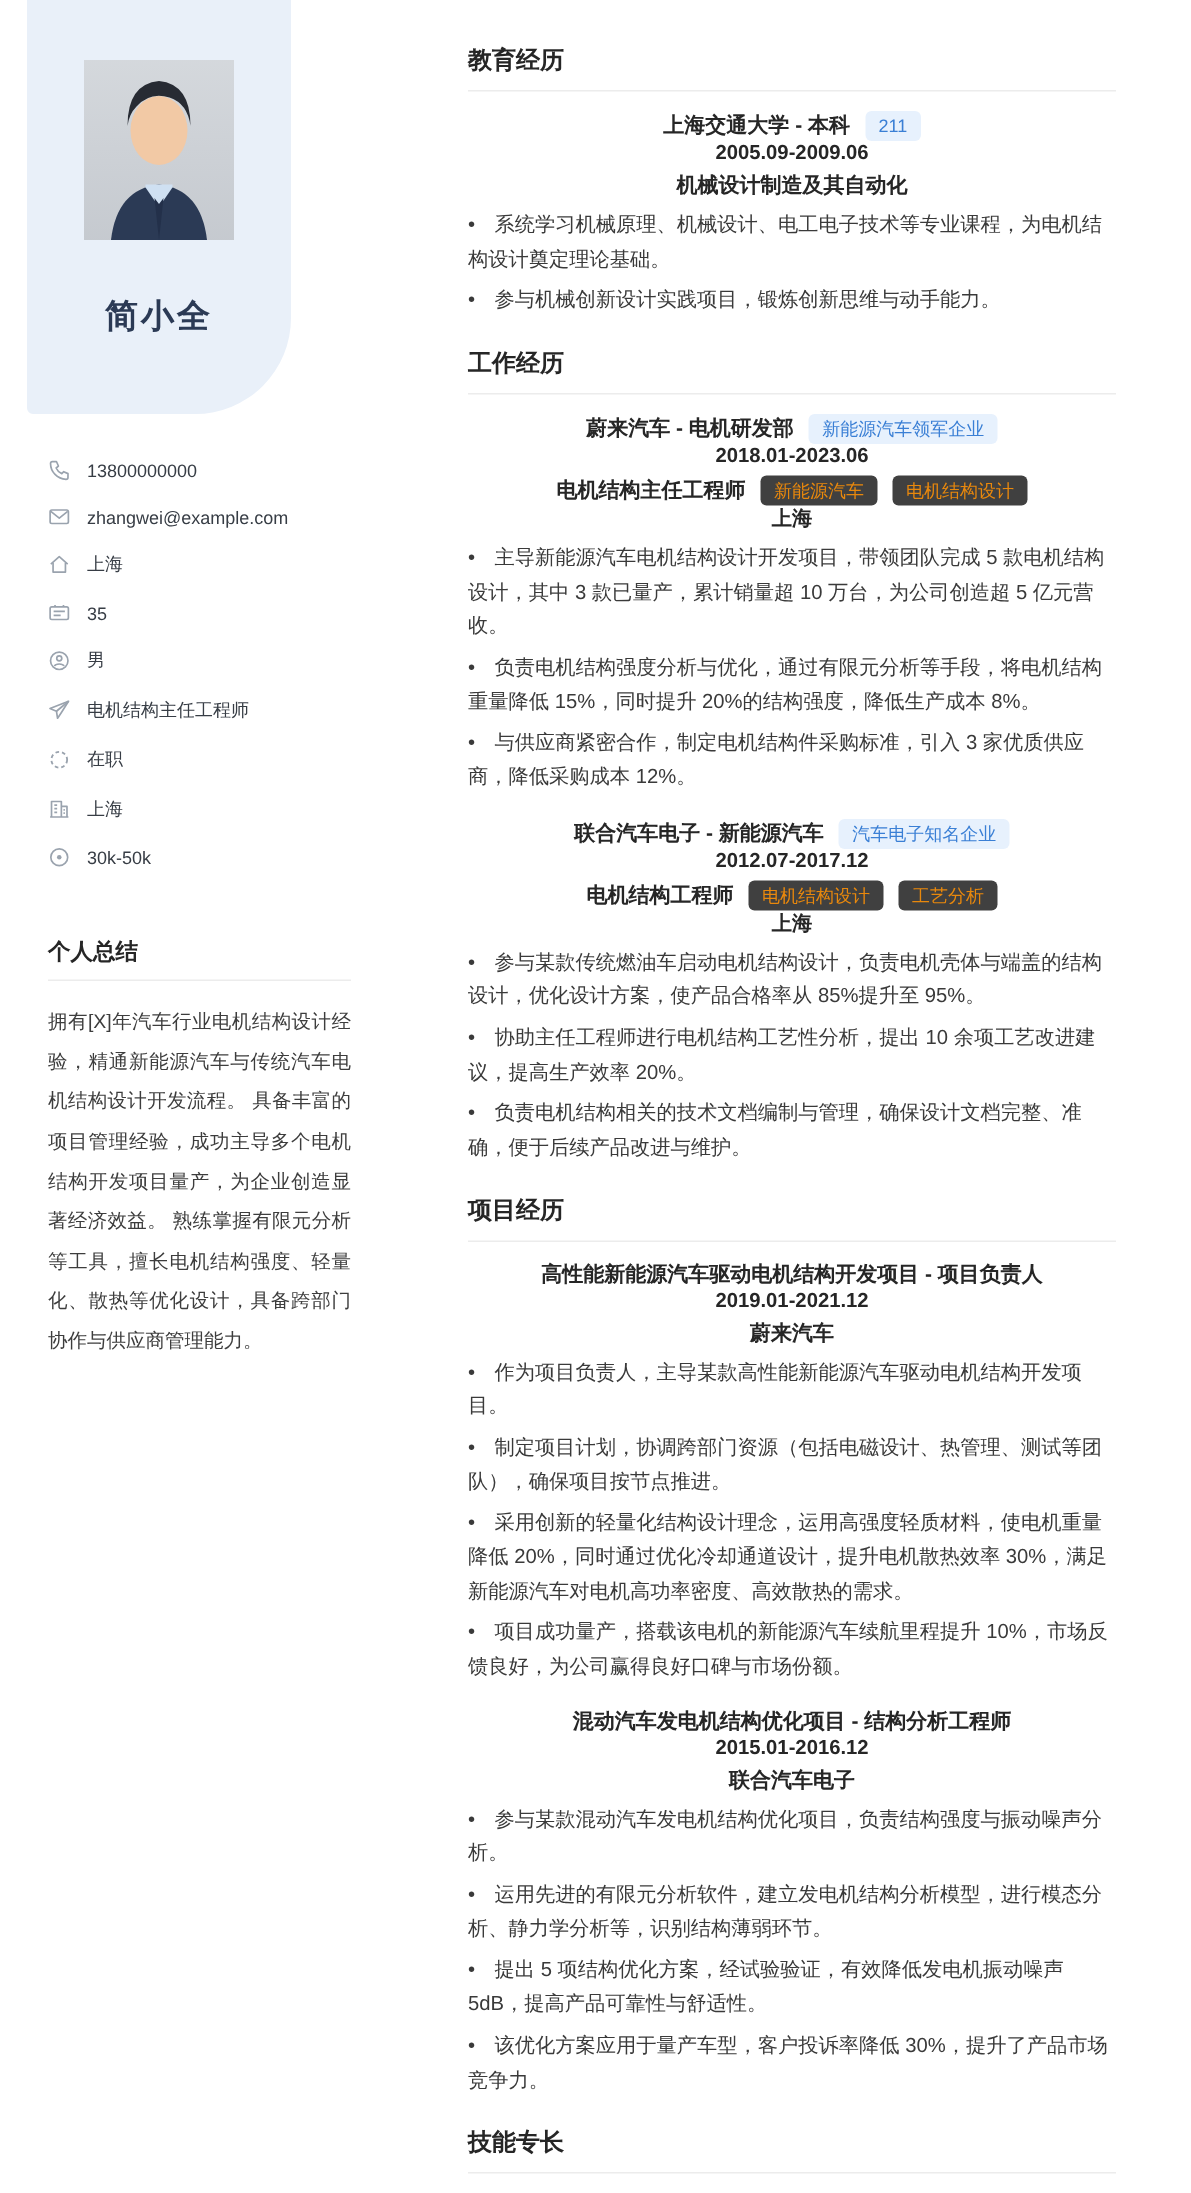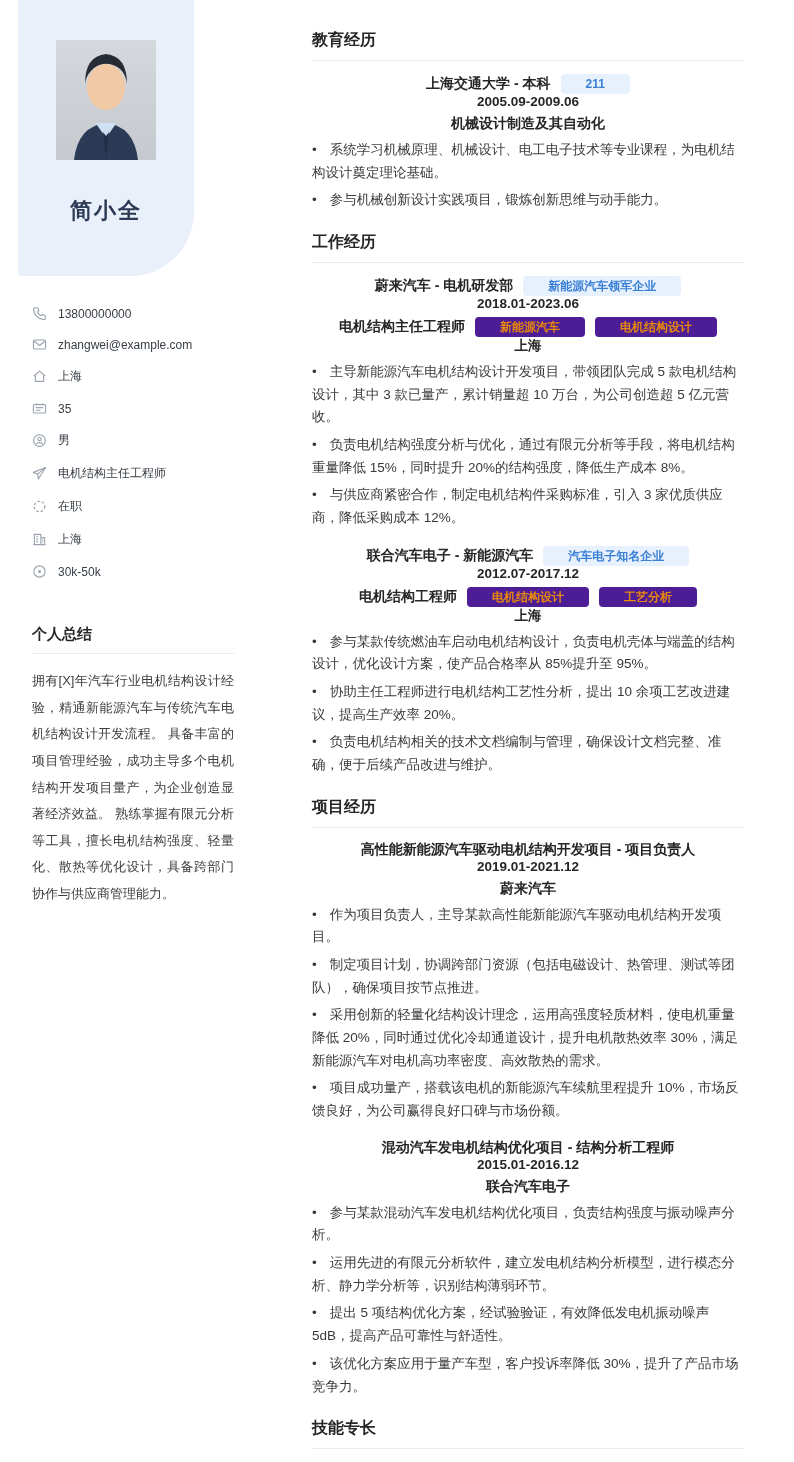--- a/index.html
+++ b/index.html
@@ -27,23 +27,23 @@
   .section { margin-bottom:20px; }
   .section-title { font-size:16px; font-weight:bold; color:#262626; padding-bottom:9px; border-bottom:1px solid #ececec; margin-bottom:13px; }
 
   .entry { margin-bottom:10px; }
   .entry-row { display:flex; align-items:center; justify-content:space-between; margin-bottom:6px;flex-direction:column; }
   .entry-left { display:flex; align-items:center; gap:10px; min-width:0; }
   .entry-main { font-size:14px; font-weight:bold; color:#262626; white-space:nowrap; }
   .entry-date { font-size:13.5px; font-weight:bold; color:#262626; white-space:nowrap; }
   .entry-loc { font-size:13.5px; font-weight:bold; color:#262626; }
 
-  .badge { display:inline-block; font-size:12px; line-height:1; padding:4px 25px; border-radius:4px; white-space:nowrap;font-weight:bold; }
+  .badge { display:inline-block; font-size:12px; line-height:1; padding:4px 9px; border-radius:4px; white-space:nowrap; }
   .badge.blue { background:#e7f1fd; color:#3a7fd5; }
-  .badge.orange { background:#4c1d95; color:#e9880c; }
+  .badge.orange { background:#404040; color:#e9880c; }
 
   .bullet { font-size:13.5px; line-height:1.68; color:#3a3a3a; margin-bottom:5px; }
   .bullet .dot { display:inline-block; margin-right:13px; color:#3a3a3a; }
 
   
   .skills-grid { display:grid; grid-template-columns:1fr 1fr; column-gap:26px; row-gap:17px; margin-top:4px; }
   .skill-item { display:flex; align-items:center; }
   .skill-name { font-size:13.5px; font-weight:bold; color:#262626; margin-right:12px; white-space:nowrap; }
   .skill-track { position:relative; flex:1; height:2px; border-radius:1px;
                  background:linear-gradient(to right,#eceef1 var(--level,80%), #d2d5d9 var(--level,80%)); }

